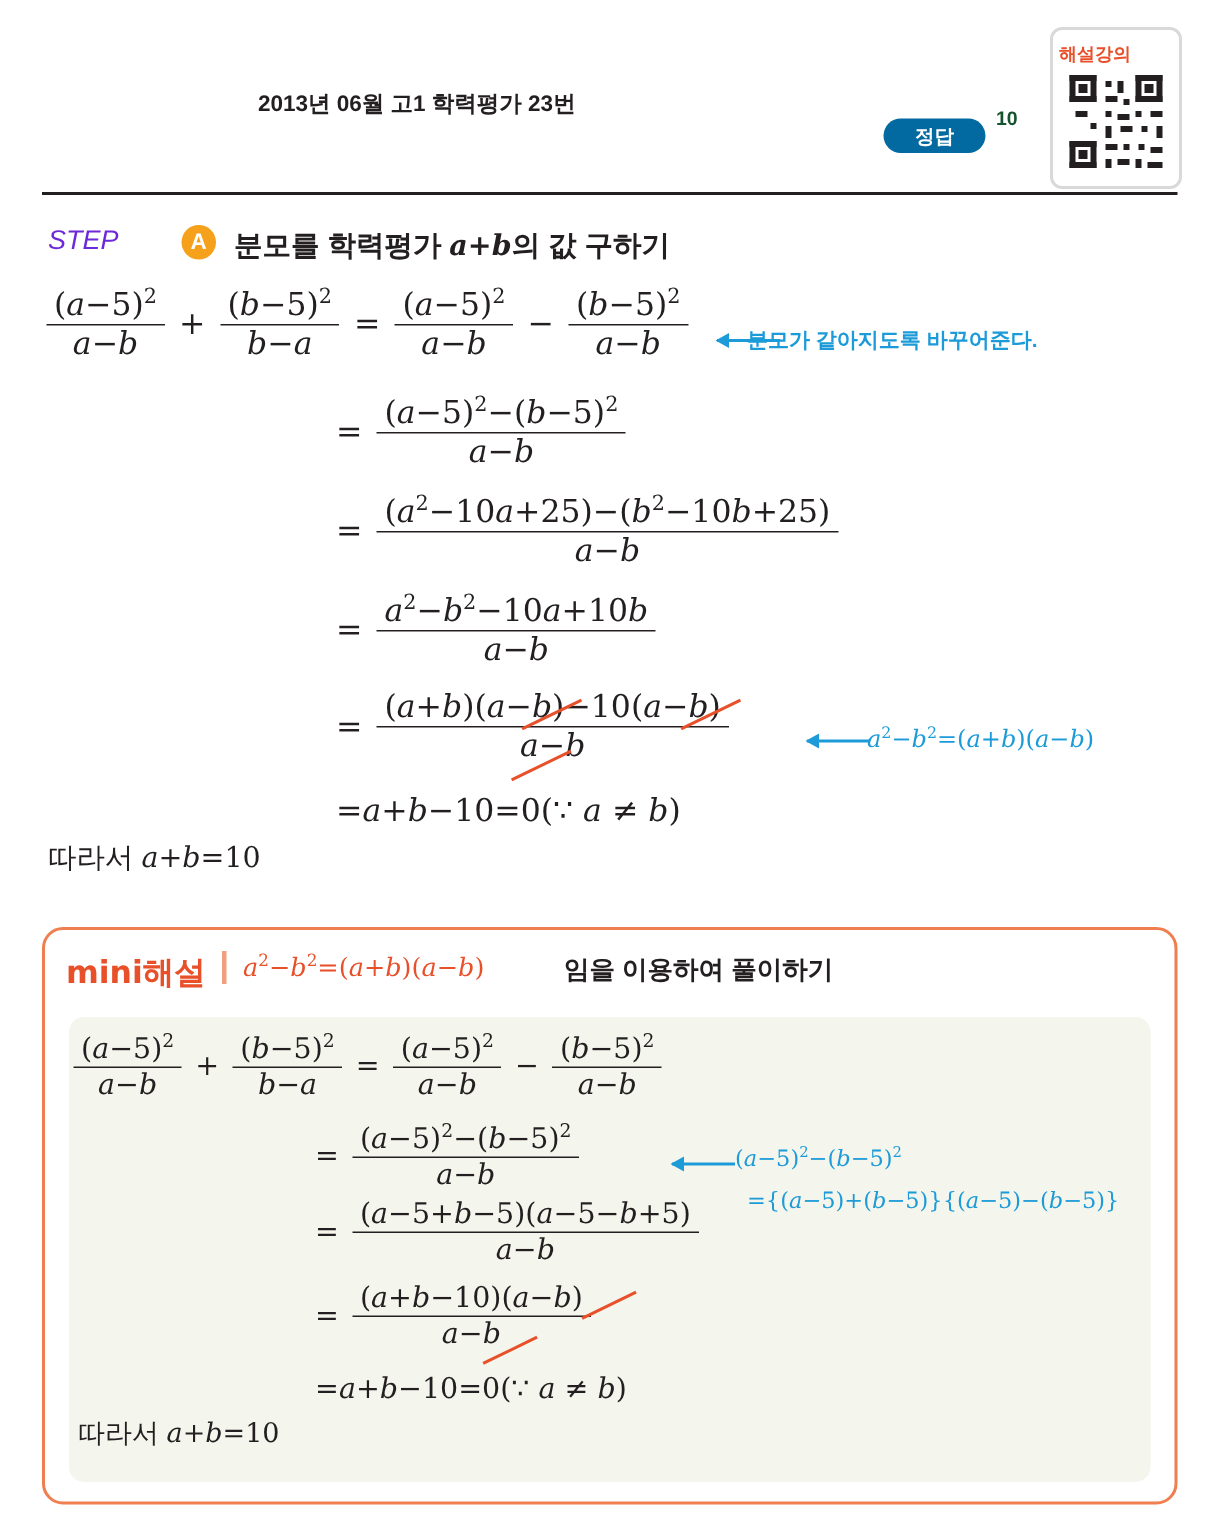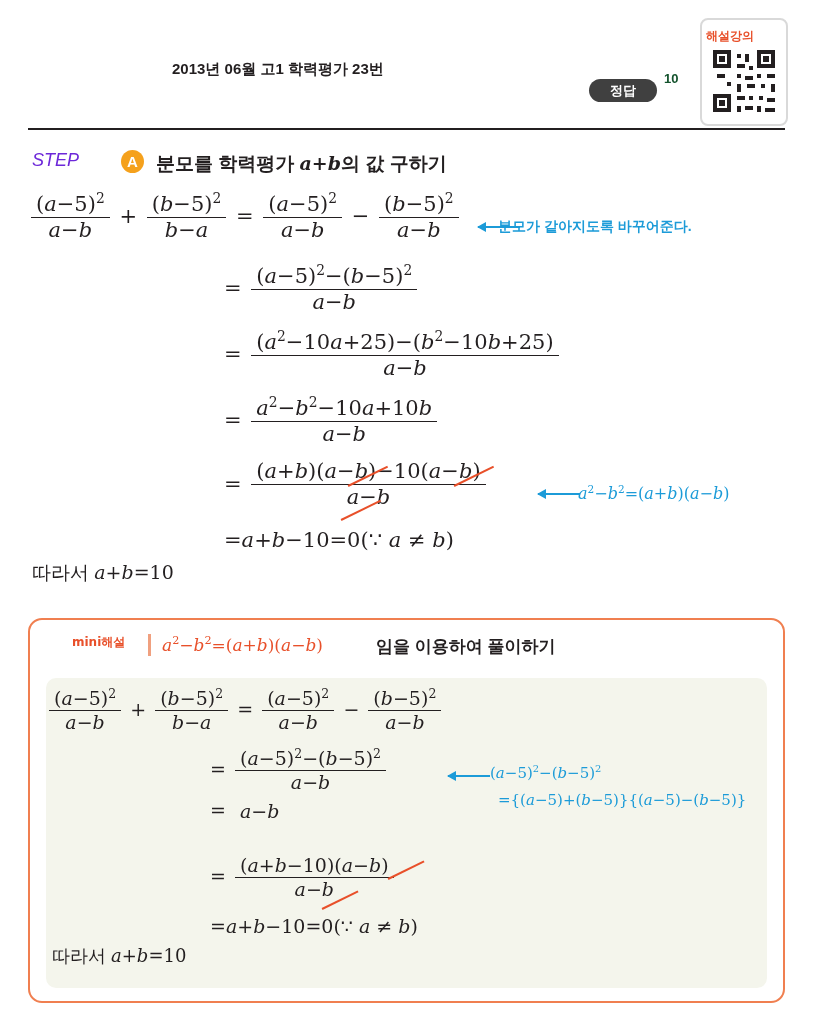--- a/index.html
+++ b/index.html
@@ -41,21 +41,21 @@
     font-weight: bold;
     color: #231f20;
   }
   .answer-pill {
     position: absolute;
     left: 589px;
     top: 79px;
     width: 68px;
     height: 23px;
     border-radius: 12px;
-    background: #404040;
+    background: #0369a1;
     color: #ffffff;
     font-size: 13px;
     font-weight: bold;
     text-align: center;
     line-height: 23px;
   }
   .answer-value {
     position: absolute;
     left: 664px;
     top: 71px;
@@ -228,23 +228,23 @@
     position: absolute;
     left: 46px;
     top: 678px;
     width: 721px;
     height: 310px;
     background: #f4f5ec;
     border-radius: 10px;
   }
   .mini-tag {
     position: absolute;
-    left: 72px;
+    left: 44px;
     top: 634px;
-    font-size: 12px;
+    font-size: 21px;
     font-weight: bold;
     color: #e8502a;
     font-family: "DejaVu Sans", sans-serif;
   }
   .mini-bar {
     position: absolute;
     left: 148px;
     top: 634px;
     width: 3px;
     height: 22px;
@@ -419,21 +419,21 @@
   <div class="arrow" style="left:448px; top:775px; width:42px;"></div>
   <div class="note-sm" style="left:490px; top:763px;">
     (<span class="it">a</span>−5)<sup>2</sup>−(<span class="it">b</span>−5)<sup>2</sup>
   </div>
   <div class="note-sm" style="left:498px; top:791px;">
     ={(<span class="it">a</span>−5)+(<span class="it">b</span>−5)}{(<span class="it">a</span>−5)−(<span class="it">b</span>−5)}
   </div>
 
   <div class="eqline math" style="left:210px; top:800px; font-size:19px;">
     <span>=</span>
-    <span class="frac"><span class="den"><span class="it">a</span>−<span class="it">b</span></span></span>
+    <span class="frac"><span class="num">(<span class="it">a</span>−5+<span class="it">b</span>−5)(<span class="it">a</span>−5−<span class="it">b</span>+5)</span><span class="den"><span class="it">a</span>−<span class="it">b</span></span></span>
   </div>
 
   <div class="eqline math" style="left:210px; top:856px; font-size:19px;">
     <span>=</span>
     <span class="frac"><span class="num">(<span class="it">a</span>+<span class="it">b</span>−10)(<span class="it">a</span>−<span class="it">b</span>)</span><span class="den"><span class="it">a</span>−<span class="it">b</span></span></span>
   </div>
   <div class="strike" style="left:388px; top:878px; width:40px; transform:rotate(-26deg);"></div>
   <div class="strike" style="left:322px; top:908px; width:40px; transform:rotate(-26deg);"></div>
 
   <div class="eqline math" style="left:210px; top:916px; font-size:19px;">

